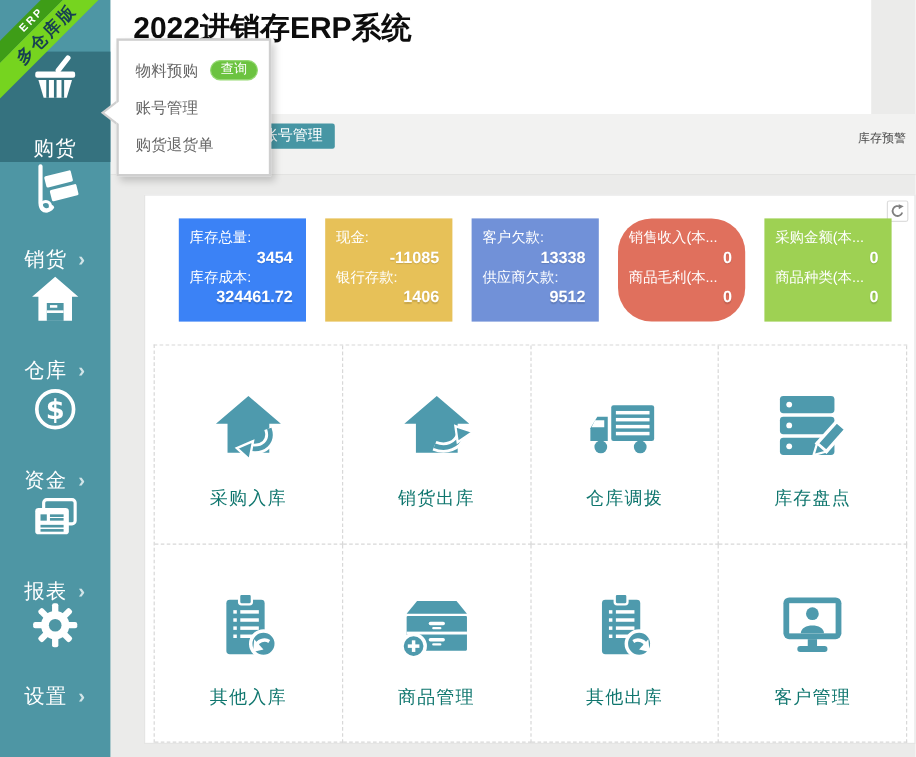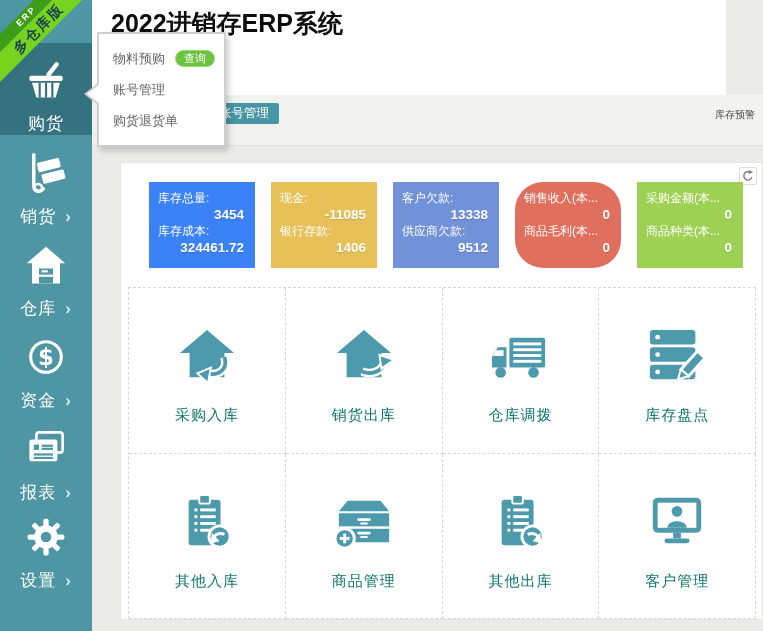--- a/index.html
+++ b/index.html
@@ -4,21 +4,21 @@
 <style>
   * { margin:0; padding:0; box-sizing:border-box; }
   html,body { width:763px; height:631px; }
   body {
     position:relative; overflow:hidden; background:#ebebea;
     font-family:"Liberation Sans","DejaVu Sans",sans-serif;
   }
   
   .sidebar { position:absolute; left:0; top:0; width:92px; height:631px; background:#4e96a4; z-index:2; }
   .side-item { position:absolute; left:0; width:92px; height:92px; display:flex; flex-direction:column;
-               align-items:center; justify-content:flex-end; gap:7px; cursor:pointer; }
+               align-items:center; justify-content:space-between; gap:7px; cursor:pointer; }
   .side-item.active { background:#35727f; }
   .side-label-row { display:flex; align-items:center; gap:9px; color:#fff; font-size:17px; letter-spacing:1px; }
   .chev { color:rgba(255,255,255,.75); font-size:17px; font-weight:bold; line-height:1; }
   
   .ribbon { position:absolute; left:-47px; top:7px; width:162px; transform:rotate(-45deg); z-index:6; text-align:center; }
   .ribbon-erp { background:#3e9d17; color:#fff; font-size:9px; font-weight:bold; height:13px; line-height:13px; letter-spacing:2px; }
   .ribbon-label { background:#76d41f; color:#173f52; font-size:14px; font-weight:bold; height:21px; line-height:21px; letter-spacing:2px; }
   
   .header { position:absolute; left:92px; top:0; width:634px; height:95px; background:#fff; }
   .page-title { padding:7px 0 0 19px; font-size:25px; font-weight:bold; color:#0d0d0d; }

